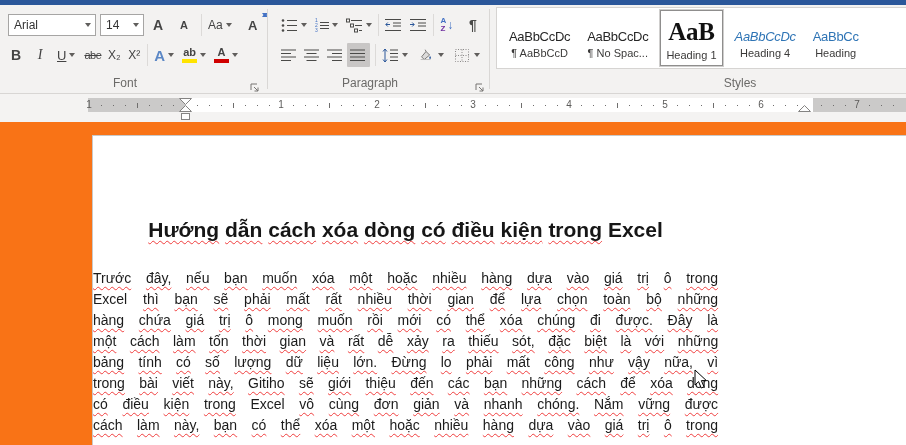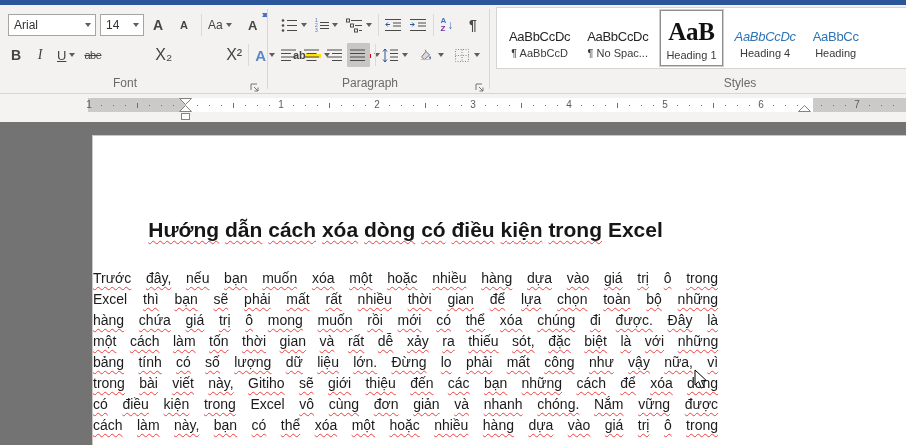--- a/index.html
+++ b/index.html
@@ -24,29 +24,29 @@
   .combo .val { flex:1; }
   .combo .dd { margin-right:4px; }
   .combo.name { width:88px; }
   .combo.size { width:44px; }
 
   
   .g-bold { font-weight:bold; font-size:14px; }
   .g-italic { font-style:italic; font-family:"Liberation Serif",serif; font-size:14px; }
   .g-underline { font-size:13px; text-decoration:underline; }
   .g-strike { font-size:11px; text-decoration:line-through; letter-spacing:-0.5px; }
-  .g-sub, .g-sup { font-size:16px;margin-left:48px; }
+  .g-sub, .g-sup { font-size:12px; }
   .g-grow { font-size:14px; font-weight:bold; position:relative; }
   .g-shrink { font-size:11px; font-weight:bold; position:relative; }
   .tri-up { position:absolute; top:1px; right:-5px; width:0; height:0; border-left:3px solid transparent; border-right:3px solid transparent; border-bottom:4px solid #4472c4; }
   .tri-down { position:absolute; top:1px; right:-5px; width:0; height:0; border-left:3px solid transparent; border-right:3px solid transparent; border-top:4px solid #4472c4; }
   .g-case { font-size:12px; }
   .g-clear { font-size:13px; font-weight:bold; position:relative; }
   .g-effects { font-size:15px; font-weight:bold; color:#5b87c5; }
-  .stackbar { display:flex; flex-direction:row; align-items:center; line-height:1;margin-left:10px; }
+  .stackbar { display:flex; flex-direction:column; align-items:center; line-height:1; }
   .stackbar .letters { font-size:11px; font-weight:bold; }
   .bar { width:15px; height:4px; margin-top:1px; }
   .bar.yellow { background:#ffe400; }
   .bar.red { background:#d00000; }
 
   
   .icon16 { width:17px; height:15px; display:block; }
   .g-pilcrow { font-size:14px; font-weight:bold; color:#4a4a48; }
   .sortstack { display:flex; align-items:center; }
   .sortstack .col { display:flex; flex-direction:column; line-height:1; }
@@ -71,21 +71,21 @@
   
   .ruler-row { position:absolute; left:0; top:94px; width:906px; height:28px; background:#f4f3f2; }
   .ruler-strip { position:absolute; left:88px; top:4px; width:818px; height:14px; background:#ffffff; }
   .mseg { position:absolute; top:0; height:14px; background:#cbcac9; }
   .rnum { position:absolute; top:1px; font-size:10px; color:#5c5b5a; transform:translateX(-50%); }
   .tick-dot { position:absolute; top:7px; width:1px; height:1px; background:#6f6e6d; }
   .tick-med { position:absolute; top:5px; width:1px; height:5px; background:#6f6e6d; }
   .ind-marker { position:absolute; }
 
   
-  .doc-area { position:absolute; left:0; top:122px; width:906px; height:323px; background:#737373; }
+  .doc-area { position:absolute; left:0; top:122px; width:906px; height:323px; background:#f97316; }
   .page { position:absolute; left:92px; top:13px; width:814px; height:310px; background:#fff; border-left:1px solid #c9c8c7; border-top:1px solid #c9c8c7; }
   .doc-heading { position:absolute; left:93px; top:96px; width:625px; text-align:center; font-size:21px; font-weight:bold; color:#161616; }
   .doc-body { position:absolute; left:93px; top:146px; width:625px; font-size:14px; color:#1b1b1b; }
   .body-line { height:21px; line-height:21px; text-align:justify; text-align-last:justify; white-space:normal; overflow:visible; }
   .sq { text-decoration-line:underline; text-decoration-style:wavy; text-decoration-color:#f03e3e; text-decoration-thickness:1px; text-underline-offset:3px; text-decoration-skip-ink:none; }
 
   .mouse-cursor { position:absolute; left:694px; top:369px; width:14px; height:21px; z-index:50; }
 </style>
 </head>
 <body>

